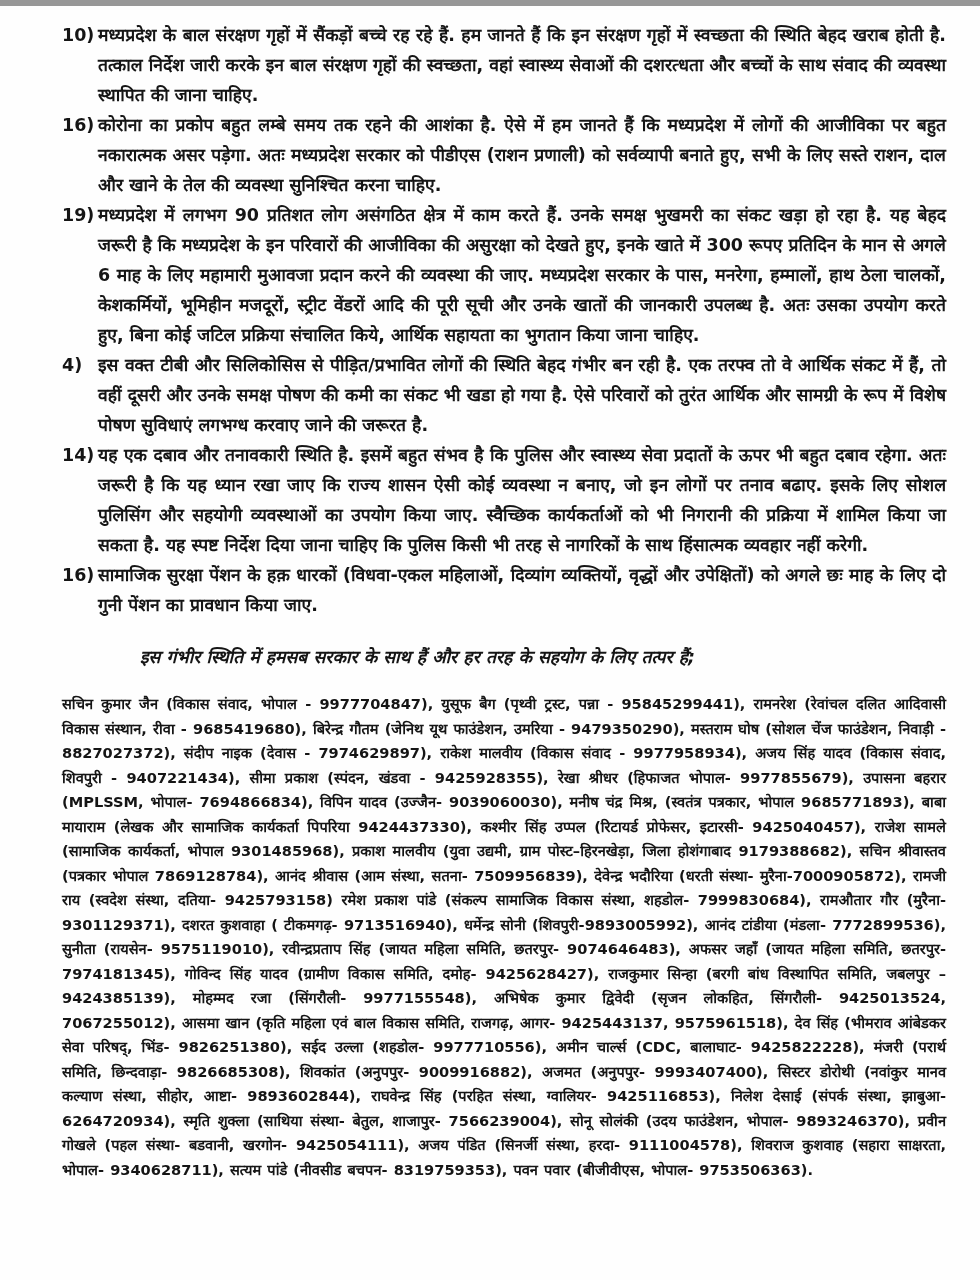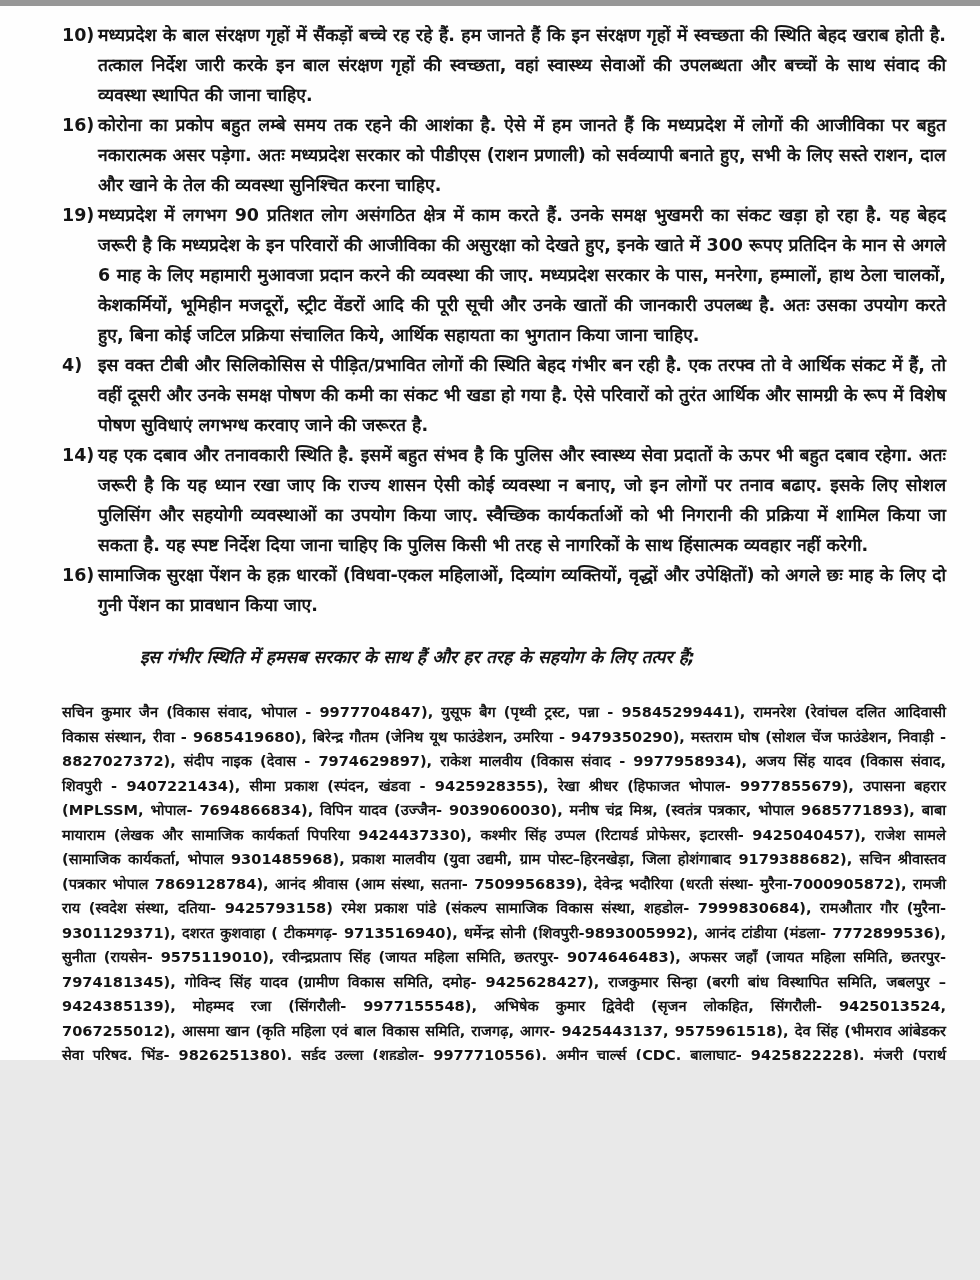--- a/index.html
+++ b/index.html
@@ -3,21 +3,21 @@
 <meta charset="utf-8">
 <style>
   html, body {
     margin: 0;
     padding: 0;
     background: #e9e9e9;
   }
   .page {
     position: relative;
     width: 980px;
-    height: 1060px;
+    height: 1280px;
     margin: 0 auto;
     background: #fefefe;
     overflow: hidden;
     font-family: "DejaVu Sans", "Liberation Sans", sans-serif;
     color: #151515;
   }
   .scan-top-bar {
     position: absolute;
     top: 0; left: 0;
     width: 100%;
@@ -53,41 +53,41 @@
   }
   .closing-line {
     margin: 22px 0 0 36px;
     text-indent: 42px;
     font-size: 17.5px;
     line-height: 30px;
     font-weight: 600;
     font-style: italic;
   }
   .signatories {
-    margin-top: 28px;
+    margin-top: 20px;
     font-size: 14.6px;
     line-height: 24.5px;
     font-weight: 600;
     text-align: justify;
     text-justify: inter-word;
     word-spacing: 1px;
   }
 </style>
 </head>
 <body>
 
 <div class="page">
   <div class="scan-top-bar"></div>
 
   <div class="content">
 
     <ol class="demand-list">
       <li class="demand-item">
         <span class="num">10)</span>
-        <span class="txt">मध्यप्रदेश के बाल संरक्षण गृहों में सैंकड़ों बच्चे रह रहे हैं. हम जानते हैं कि इन संरक्षण गृहों में स्वच्छता की स्थिति बेहद खराब होती है. तत्काल निर्देश जारी करके इन बाल संरक्षण गृहों की स्वच्छता, वहां स्वास्थ्य सेवाओं की उपलब्धता और बच्चों के साथ संवाद की व्यवस्था स्थापित की जाना चाहिए.</span>
+        <span class="txt">मध्यप्रदेश के बाल संरक्षण गृहों में सैंकड़ों बच्चे रह रहे हैं. हम जानते हैं कि इन संरक्षण गृहों में स्वच्छता की स्थिति बेहद खराब होती है. तत्काल निर्देश जारी करके इन बाल संरक्षण गृहों की स्वच्छता, वहां स्वास्थ्य सेवाओं की दशरत्धता और बच्चों के साथ संवाद की व्यवस्था स्थापित की जाना चाहिए.</span>
       </li>
       <li class="demand-item">
         <span class="num">16)</span>
         <span class="txt">कोरोना का प्रकोप बहुत लम्बे समय तक रहने की आशंका है. ऐसे में हम जानते हैं कि मध्यप्रदेश में लोगों की आजीविका पर बहुत नकारात्मक असर पड़ेगा. अतः मध्यप्रदेश सरकार को पीडीएस (राशन प्रणाली) को सर्वव्यापी बनाते हुए, सभी के लिए सस्ते राशन, दाल और खाने के तेल की व्यवस्था सुनिश्चित करना चाहिए.</span>
       </li>
       <li class="demand-item">
         <span class="num">19)</span>
         <span class="txt">मध्यप्रदेश में लगभग 90 प्रतिशत लोग असंगठित क्षेत्र में काम करते हैं. उनके समक्ष भुखमरी का संकट खड़ा हो रहा है. यह बेहद जरूरी है कि मध्यप्रदेश के इन परिवारों की आजीविका की असुरक्षा को देखते हुए, इनके खाते में 300 रूपए प्रतिदिन के मान से अगले 6 माह के लिए महामारी मुआवजा प्रदान करने की व्यवस्था की जाए. मध्यप्रदेश सरकार के पास, मनरेगा, हम्मालों, हाथ ठेला चालकों, केशकर्मियों, भूमिहीन मजदूरों, स्ट्रीट वेंडरों आदि की पूरी सूची और उनके खातों की जानकारी उपलब्ध है. अतः उसका उपयोग करते हुए, बिना कोई जटिल प्रक्रिया संचालित किये, आर्थिक सहायता का भुगतान किया जाना चाहिए.</span>
       </li>
       <li class="demand-item">

